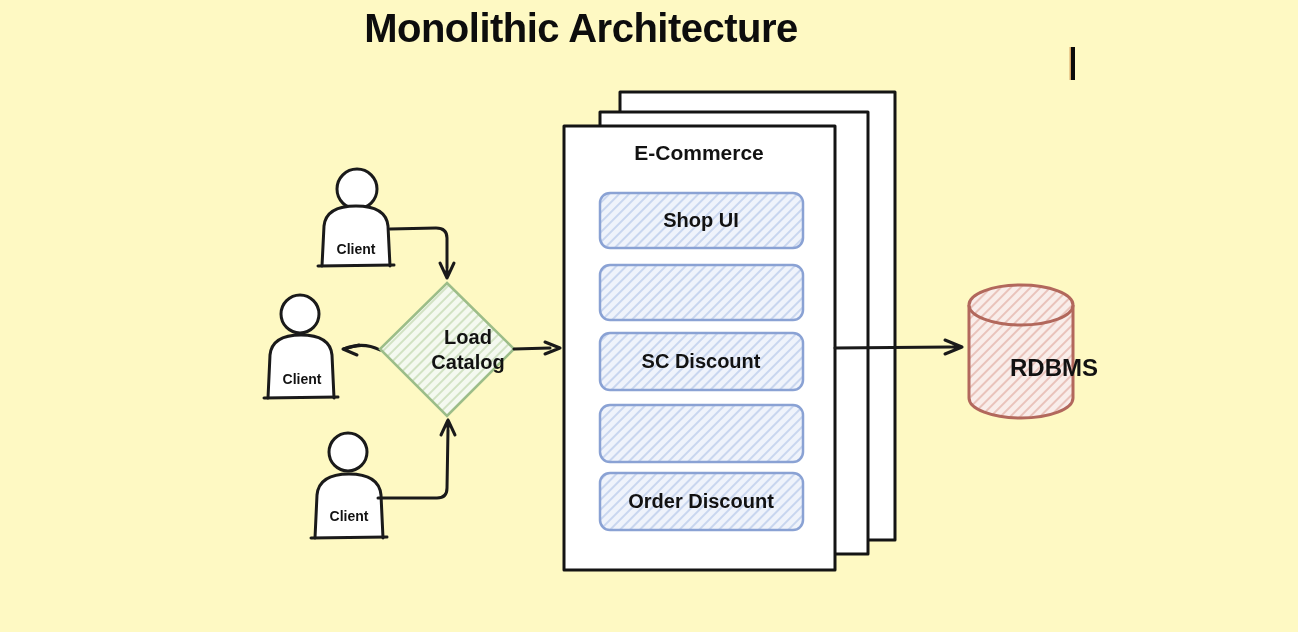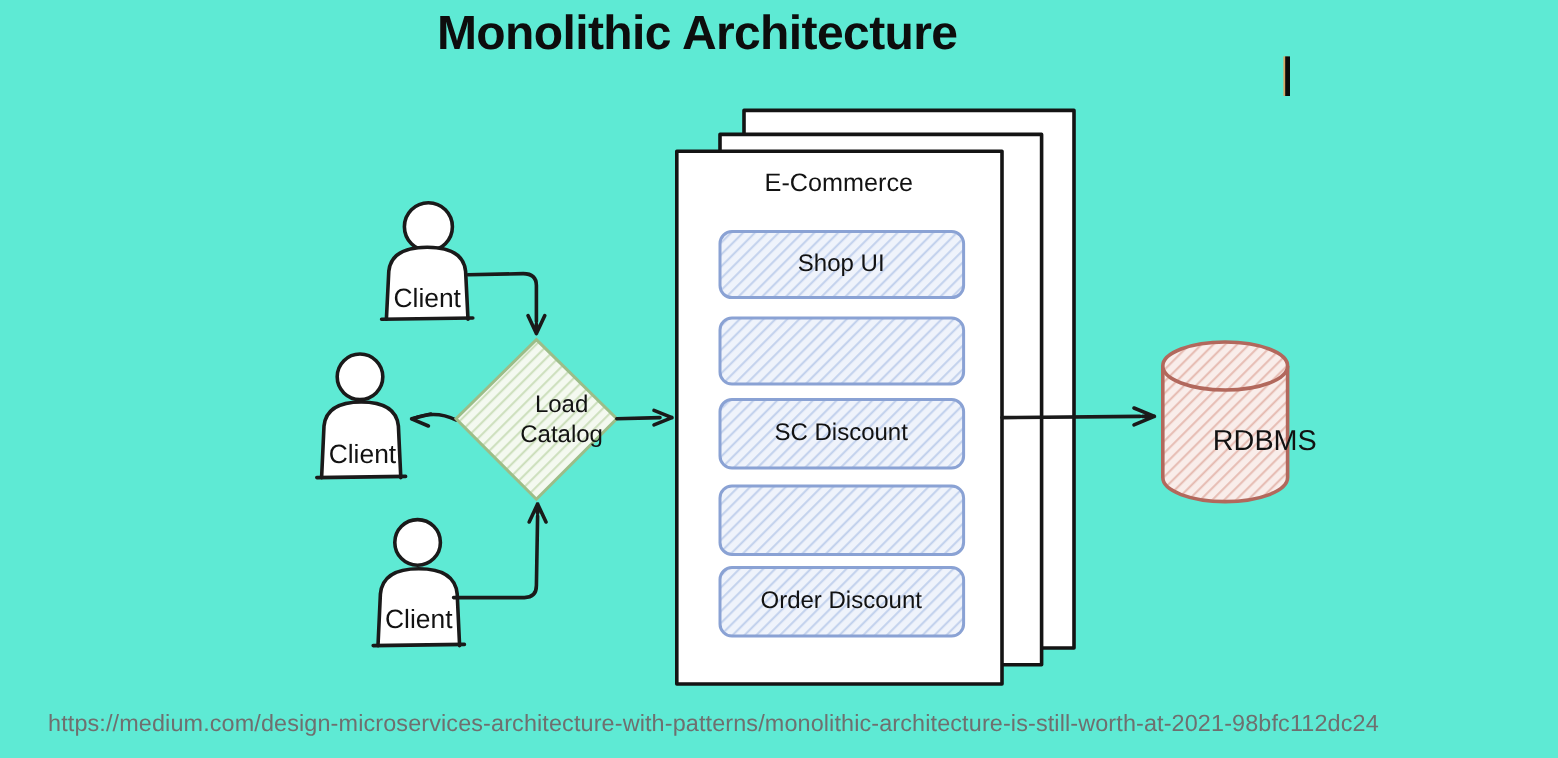--- a/index.html
+++ b/index.html
@@ -1,29 +1,29 @@
 <!DOCTYPE html>
 <html><head>
 <meta charset="utf-8">
 <style>
   html,body{margin:0;padding:0;background:#ffffff;}
   .stage{
-    position:relative;width:1298px;height:632px;background:#5eead4;overflow:hidden;
+    position:relative;width:1298px;height:632px;background:#fef9c3;overflow:hidden;
     font-family:"Liberation Sans","DejaVu Sans",sans-serif;color:#111;
   }
   .title{
     position:absolute;left:581px;top:28px;transform:translate(-50%,-50%);
     font-size:40px;font-weight:700;letter-spacing:-0.5px;white-space:nowrap;color:#0d0d0d;
   }
   .diagram-svg{position:absolute;left:0;top:0;}
   .label{
     position:absolute;transform:translate(-50%,-50%);
-    font-weight:400;white-space:nowrap;color:#121212;
+    font-weight:700;white-space:nowrap;color:#121212;
   }
-  .client-label{font-size:22px;}
+  .client-label{font-size:14px;}
   .lb-label{font-size:20px;line-height:25px;text-align:center;transform:translate(-50%,-50%);}
   .ecom-title{font-size:21px;}
   .service-label{font-size:20px;}
   .rdbms-label{font-size:24px;margin-left:32px;}
   .text-cursor{
     position:absolute;left:1071px;top:47px;width:4px;height:33px;
     background:#0a0a0a;box-shadow:-1.5px 0 0 #d8a766;
   }
   .source-url{
     position:absolute;left:40px;top:592px;
@@ -126,15 +126,14 @@
   <div class="label ecom-title" style="left:699px;top:153px;">E-Commerce</div>
 
   <div class="label service-label" style="left:701px;top:220px;">Shop UI</div>
   <div class="label service-label" style="left:701px;top:361px;">SC Discount</div>
   <div class="label service-label" style="left:701px;top:501px;">Order Discount</div>
 
   <div class="label rdbms-label" style="left:1022px;top:368px;">RDBMS</div>
 
   <div class="text-cursor"></div>
 
-  <div class="source-url">https://medium.com/design-microservices-architecture-with-patterns/monolithic-architecture-is-still-worth-at-2021-98bfc112dc24</div>
 
 </div>
 
 </body></html>

